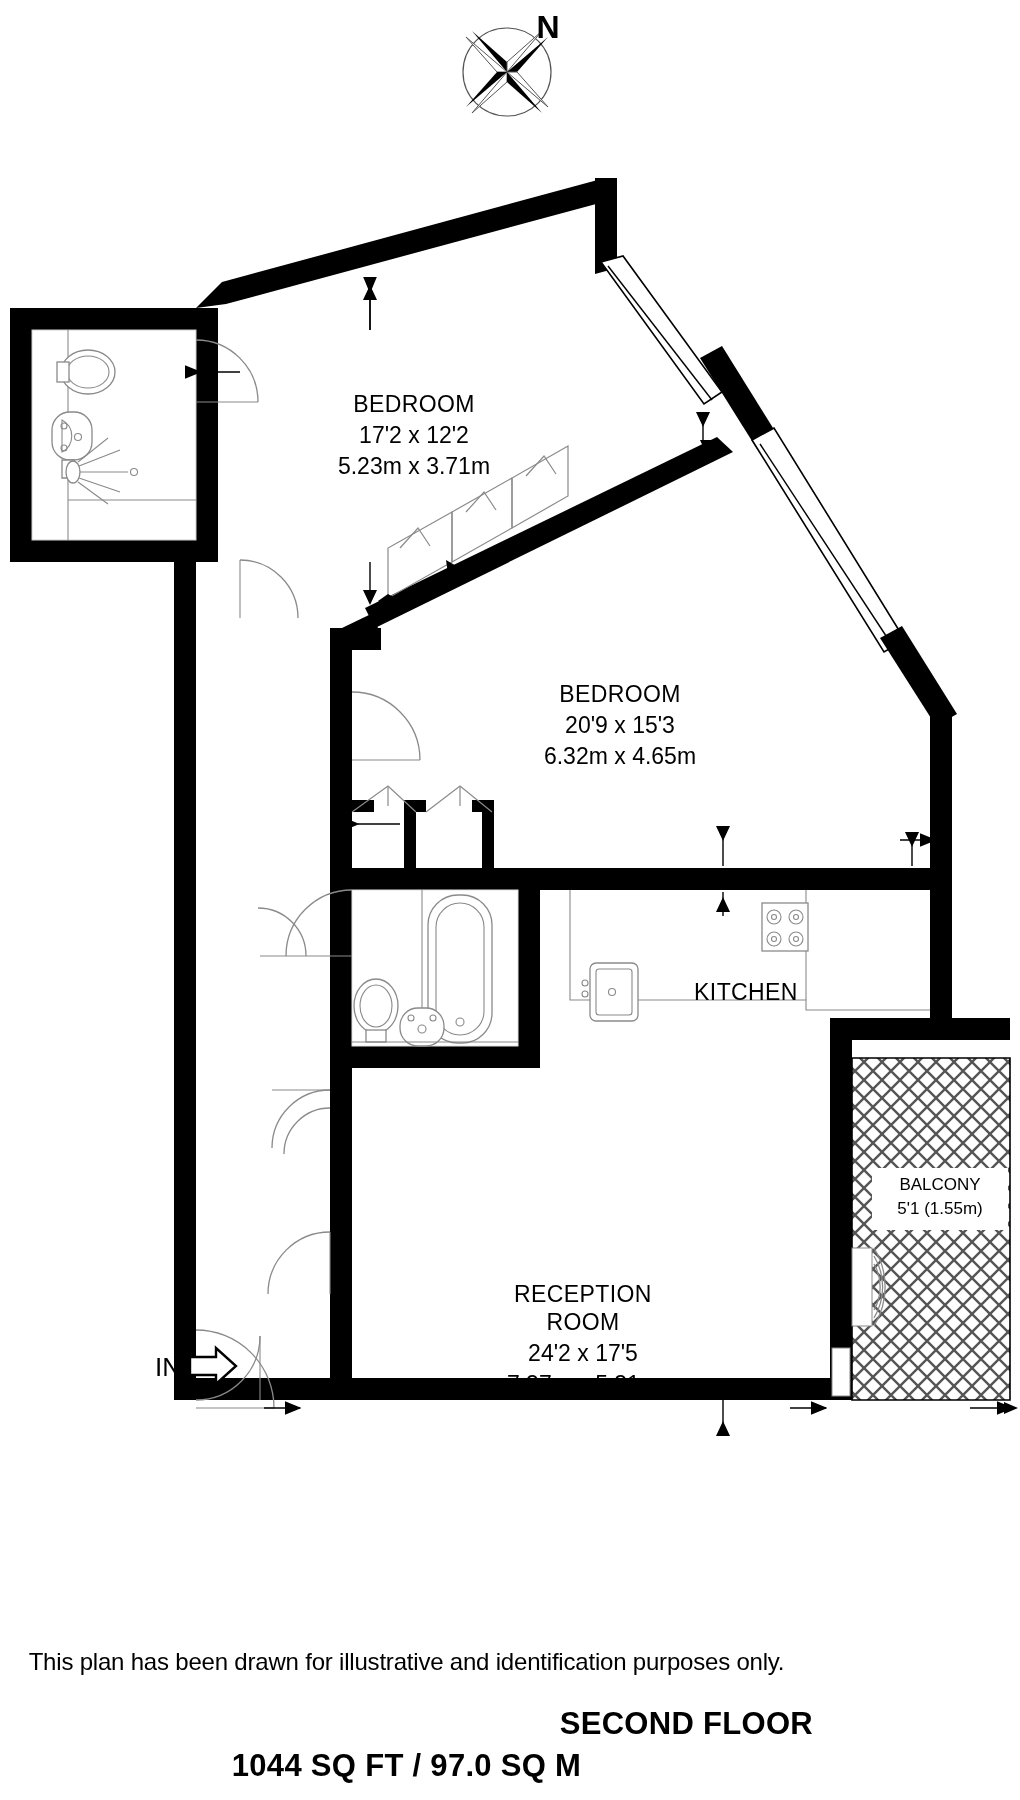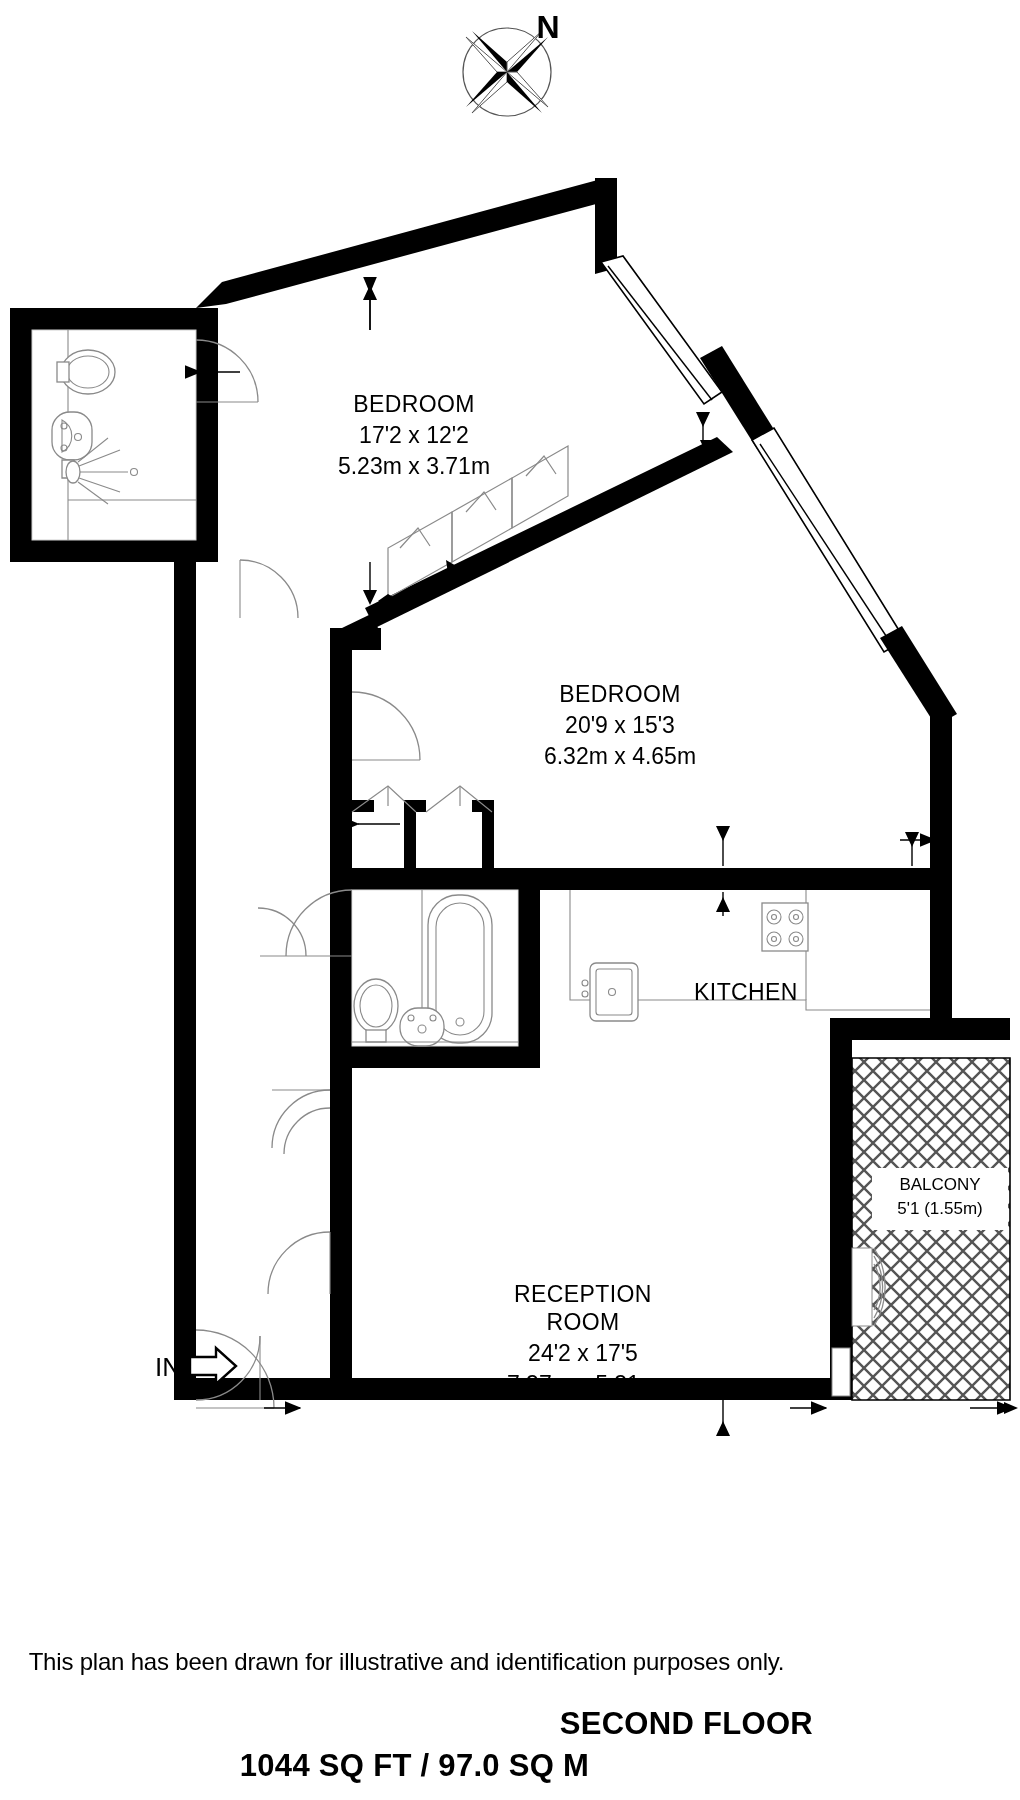--- a/index.html
+++ b/index.html
@@ -56,21 +56,20 @@
     letter-spacing:-0.2px;
   }
   #floor-title{
     top:1706px;font-size:31px;font-weight:700;letter-spacing:0.3px;
     font-family:"Liberation Sans","DejaVu Sans",sans-serif;
     text-align:right;
   }
   #area-total{
     top:1748px;font-size:31px;font-weight:700;letter-spacing:0.3px;
     font-family:"Liberation Sans","DejaVu Sans",sans-serif;
-    padding-left:8px;
   }
 </style>
 </head>
 <body>
 
 <div id="plan-root">
 
   <svg id="floorplan" viewBox="0 0 1020 1800">
     <defs>
       <pattern id="balconyHatch" width="18" height="18" patternUnits="userSpaceOnUse">

